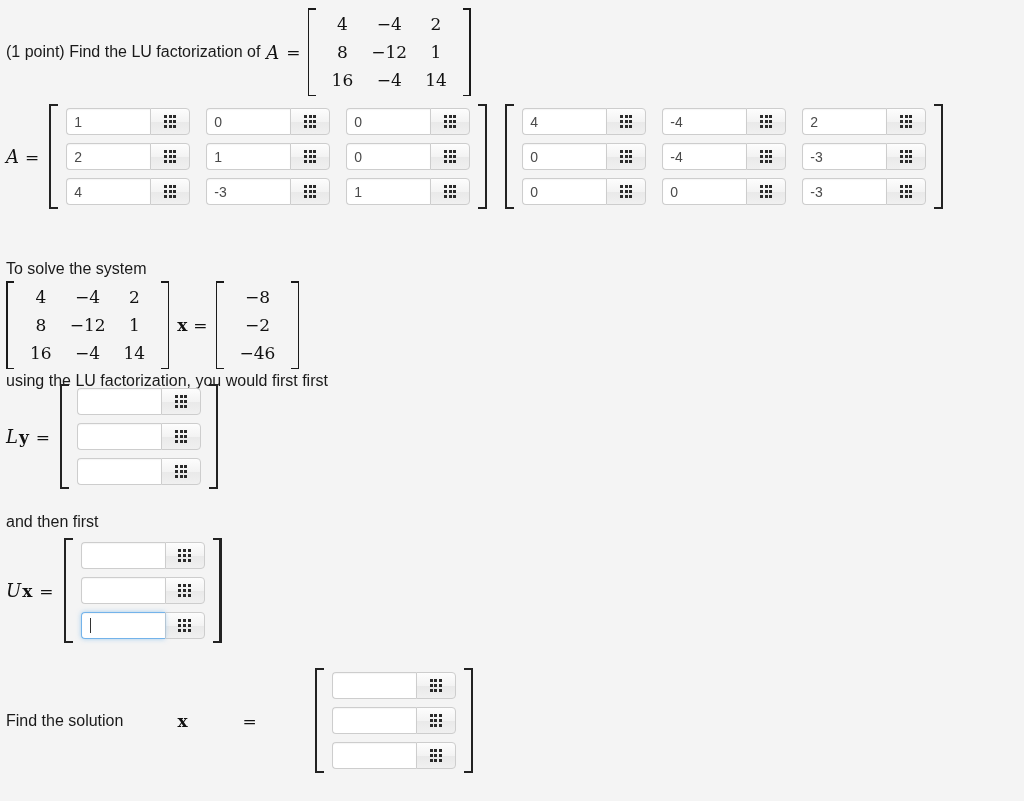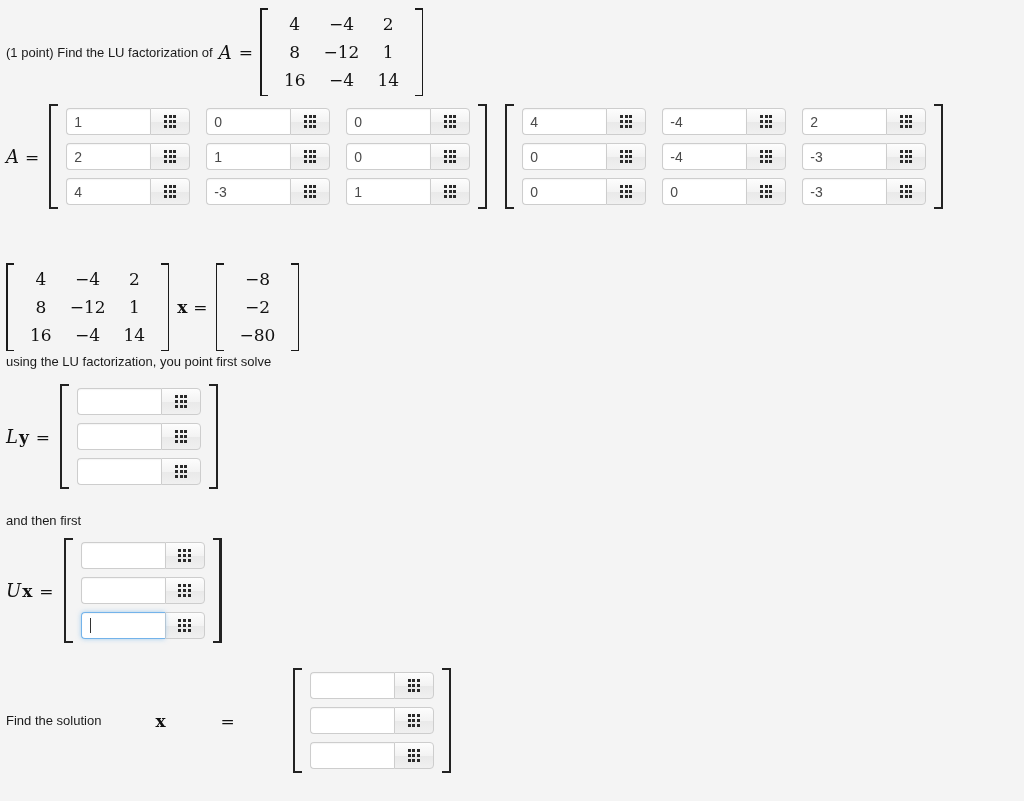--- a/index.html
+++ b/index.html
@@ -8,21 +8,21 @@
     background: #f4f4f4;
     width: 1024px;
     height: 801px;
     overflow: hidden;
     font-family: "Liberation Sans", sans-serif;
     color: #111;
   }
   .page { position: relative; width: 1024px; height: 801px; }
 
   
-  .txt { font-size: 13px; color: #1a1a1a; }
+  .txt { font-size: 16px; color: #1a1a1a; }
   .mathvar { font-family: "DejaVu Serif", serif; font-style: italic; font-size: 18px; }
   .mathbold { font-family: "DejaVu Serif", serif; font-weight: bold; font-style: normal; font-size: 17px; }
   .matheq { font-family: "DejaVu Serif", serif; font-size: 17px; font-style: normal; }
 
   
   .smatrix { display: inline-flex; align-items: stretch; vertical-align: middle; }
   .sbrk { width: 9px; position: relative; }
   .sbrk::before, .sbrk::after, .sbrk i {
     content: ""; position: absolute; background: #1a1a1a;
   }
@@ -443,20 +443,21 @@
           </span>
         </span>
       </span>
       <span class="ibrk r">
           <i></i>
         </span>
     </span>
   </div>
 
   <div class="blk" style="left:6px; top:260px;">
+    <div class="txt">To solve the system</div>
 
     <div class="lbl-row" style="margin-top:3px;">
       <span class="smatrix">
         <span class="sbrk l">
             <i></i>
           </span>
         <span class="sgrid" style="grid-template-columns:repeat(3,auto);">
           <span>4</span>
           <span>−4</span>
           <span>2</span>
@@ -473,29 +474,29 @@
       </span>
       <span class="mathbold" style="margin:0 6px 0 8px;">x</span>
       <span class="matheq" style="margin:0 8px 0 0;">=</span>
       <span class="smatrix">
         <span class="sbrk l">
             <i></i>
           </span>
         <span class="sgrid" style="grid-template-columns:auto;">
           <span>−8</span>
           <span>−2</span>
-          <span>−80</span>
+          <span>−46</span>
         </span>
         <span class="sbrk r">
             <i></i>
           </span>
       </span>
     </div>
 
-    <div class="txt" style="margin-top:3px;">using the LU factorization, you point first solve</div>
+    <div class="txt" style="margin-top:3px;">using the LU factorization, you would first first</div>
   </div>
 
   <div class="blk lbl-row" style="left:6px; top:384px;">
     <span class="mathvar">L</span>
     <span class="mathbold" style="margin-left:1px;">y</span>
     <span class="matheq" style="margin:0 8px 0 7px;">=</span>
     <span class="imatrix">
       <span class="ibrk l">
           <i></i>
         </span>

